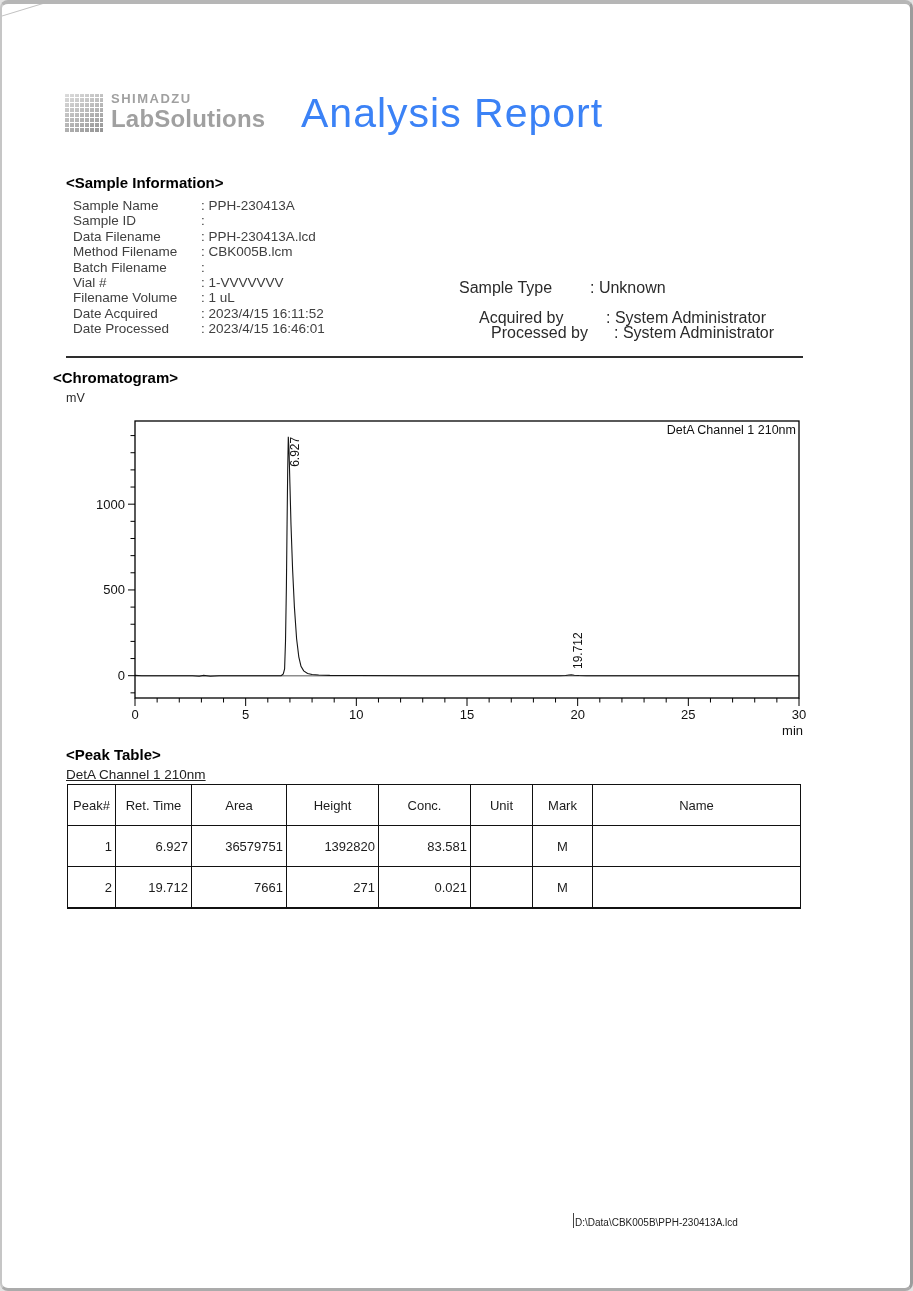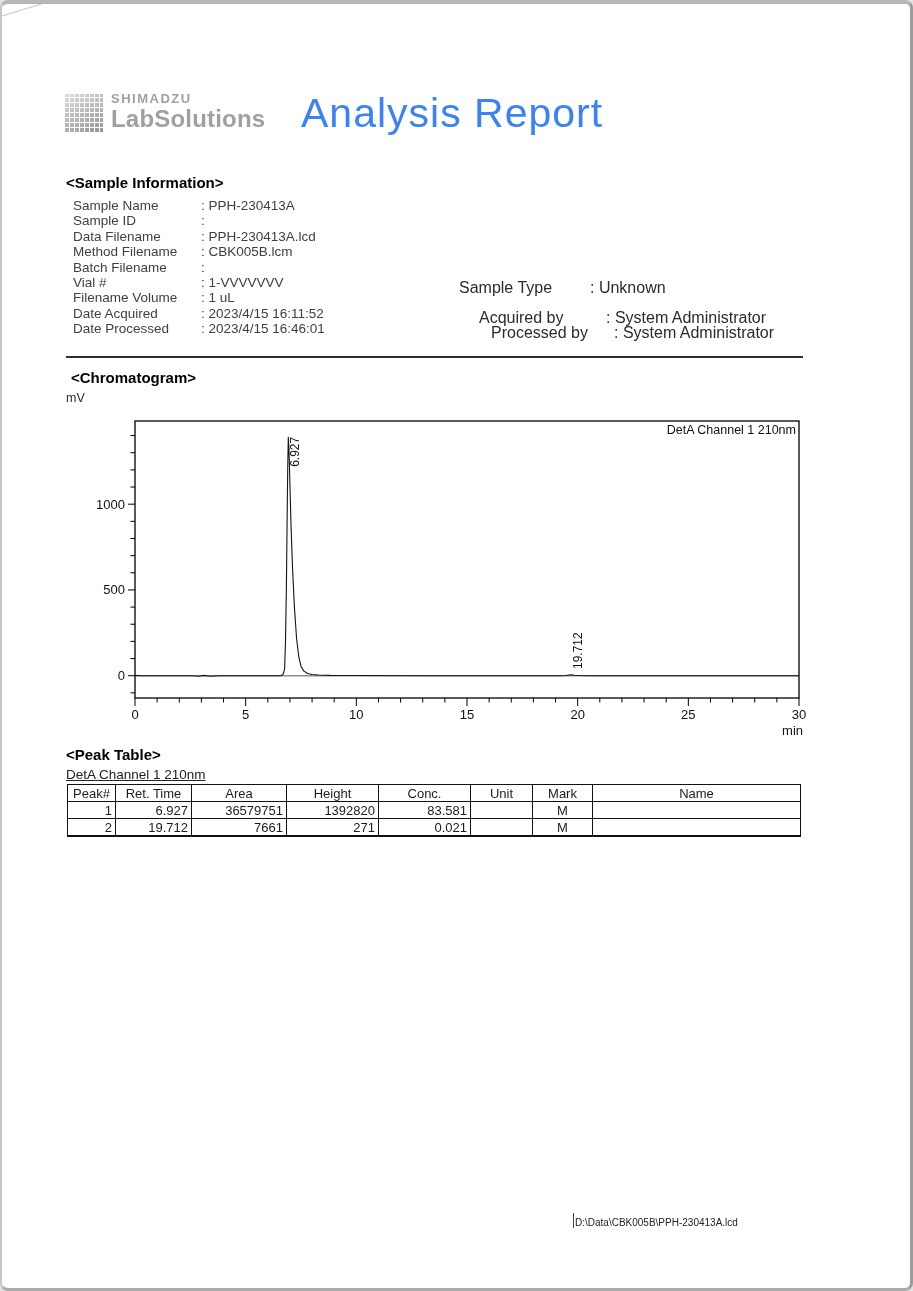--- a/index.html
+++ b/index.html
@@ -32,21 +32,21 @@
   .info-right-row{position:absolute;font-size:16px;color:#2b2b2b;white-space:nowrap;}
   .irl{display:inline-block;}
   .divider{position:absolute;left:64px;top:352px;width:737px;height:2px;background:#2e2e2e;}
   .y-unit{position:absolute;left:64px;top:387px;font-size:12.5px;color:#2b2b2b;}
   .chart{position:absolute;left:95px;top:409px;}
   
   .channel-label{position:absolute;left:64px;top:763px;font-size:13.5px;color:#222;
         text-decoration:underline;}
   .ptable{position:absolute;left:65px;top:780px;border-collapse:collapse;
         font-size:13px;color:#1c1c1c;table-layout:fixed;}
-  .ptable th,.ptable td{border:1px solid #111;height:16px;padding:0 3px;
+  .ptable th,.ptable td{border:1px solid #111;height:16px;padding:12px 3px;
         font-weight:normal;overflow:hidden;white-space:nowrap;}
   .ptable{border:1px solid #111;border-bottom:2px solid #111;}
   .ptable th{text-align:center;}
   .num{text-align:right;}
   .ctr{text-align:center;}
   .footer-path{position:absolute;left:571px;top:1209px;font-size:10px;color:#222;
         white-space:nowrap;}
   .cursor-bar{display:inline-block;width:1px;height:15px;background:#444;
         margin-right:1px;vertical-align:-2px;}
 </style>
@@ -84,21 +84,21 @@
   </div>
   <div class="info-right-row" style="left:477px;top:305px;">
     <span class="irl" style="width:127px;">Acquired by</span><span>: System Administrator</span>
   </div>
   <div class="info-right-row" style="left:489px;top:320px;">
     <span class="irl" style="width:123px;">Processed by</span><span>: System Administrator</span>
   </div>
 
   <div class="divider"></div>
 
-  <div class="sec-head" style="left:69px;top:365px;">&lt;Chromatogram&gt;</div>
+  <div class="sec-head" style="left:51px;top:365px;">&lt;Chromatogram&gt;</div>
   <div class="y-unit">mV</div>
   <svg id="chromo-svg" class="chart" width="718" height="334">
       <line x1="38" y1="262.702786377709" x2="702" y2="262.702786377709" stroke="#8d8d8d" stroke-width="1.5"></line>
       <polyline points="38.0,262.4 44.6,262.7 71.2,262.7 95.5,262.7 102.2,263.2 106.6,262.4 113.3,263.2 122.1,262.7 148.7,262.7 177.4,262.7 184.1,262.7 186.3,261.0 187.6,255.8 188.5,228.4 189.4,173.5 190.1,108.3 190.7,56.9 191.3,23.8 192.0,36.3 192.9,70.6 194.0,111.8 195.6,156.4 197.4,194.1 199.6,225.8 201.8,243.8 204.0,253.3 206.7,257.9 210.6,260.5 215.1,261.5 221.7,262.0 232.8,262.4 259.3,262.5 325.7,262.7 392.1,262.7 463.0,262.7 468.5,262.5 471.8,262.0 474.3,261.7 477.3,262.2 481.8,262.5 489.5,262.7 547.1,262.7 613.5,262.7 702.0,262.7" fill="none" stroke="#151515" stroke-width="1.1"></polyline>
       <rect x="38" y="8" width="664" height="277" fill="none" stroke="#000" stroke-width="1.3"></rect>
       <line x1="38" y1="285" x2="38" y2="293" stroke="#000" stroke-width="1"></line>
       <text x="38" y="306" text-anchor="middle" font-size="13" fill="#111">0</text>
       <line x1="60.13333333333333" y1="285" x2="60.13333333333333" y2="289.5" stroke="#000" stroke-width="1"></line>
       <line x1="82.26666666666667" y1="285" x2="82.26666666666667" y2="289.5" stroke="#000" stroke-width="1"></line>
       <line x1="104.4" y1="285" x2="104.4" y2="289.5" stroke="#000" stroke-width="1"></line>

